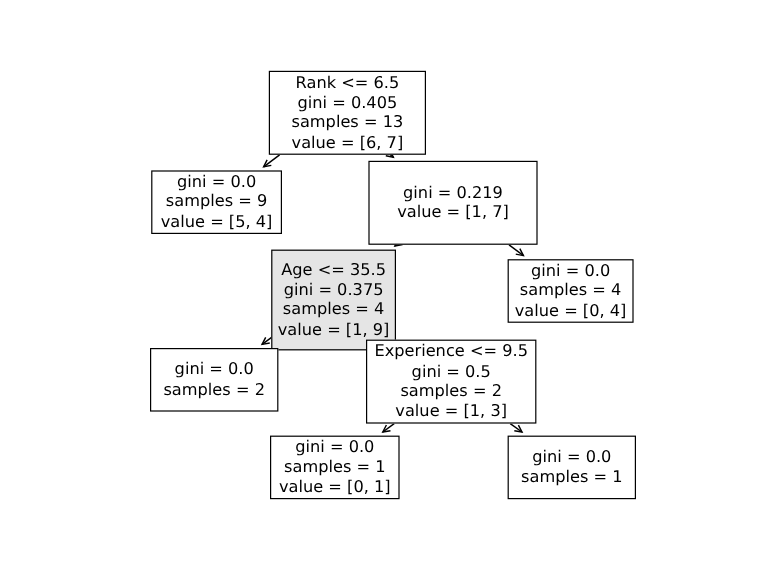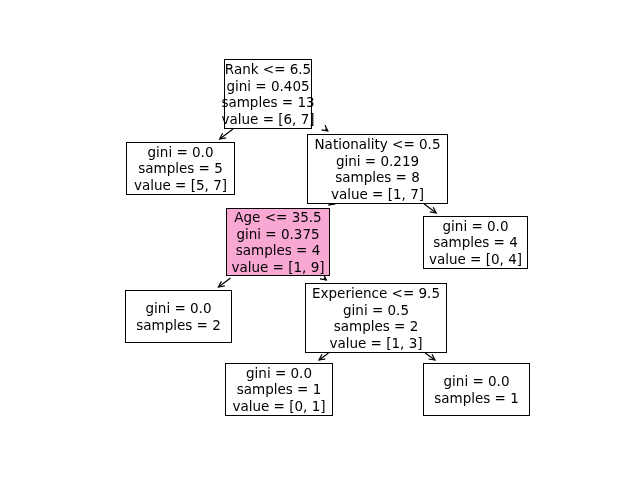--- a/index.html
+++ b/index.html
@@ -64,38 +64,36 @@
       <line x1="230.6" y1="278.0" x2="218.4" y2="287.0" stroke="#000000" stroke-width="1.2"></line>
       <path d="M 224.8 285.9 L 218.4 287.0 L 221.4 281.2" fill="none" stroke="#000000" stroke-width="1.2"></path>
       <line x1="323.7" y1="278.0" x2="326.3" y2="280.0" stroke="#000000" stroke-width="1.2"></line>
       <path d="M 323.5 274.2 L 326.3 280.0 L 320.0 278.8" fill="none" stroke="#000000" stroke-width="1.2"></path>
       <line x1="328.5" y1="353.0" x2="319.0" y2="360.0" stroke="#000000" stroke-width="1.2"></line>
       <path d="M 325.4 358.9 L 319.0 360.0 L 322.0 354.2" fill="none" stroke="#000000" stroke-width="1.2"></path>
       <line x1="425.2" y1="353.0" x2="435.0" y2="360.0" stroke="#000000" stroke-width="1.2"></line>
       <path d="M 432.0 354.3 L 435.0 360.0 L 428.6 359.0" fill="none" stroke="#000000" stroke-width="1.2"></path>
     </svg>
   <div class="nodes-layer" id="nodes-layer">
-      <div class="tree-node" style="left: 224px; top: 59px; width: 88px; height: 70px; border-color: rgb(0, 0, 0); background: rgb(255, 255, 255); color: rgb(0, 0, 0);">
+      <div class="tree-node" style="left: 224px; top: 59px; width: 131px; height: 70px; border-color: rgb(0, 0, 0); background: rgb(255, 255, 255); color: rgb(0, 0, 0);">
         <div class="node-line">Rank &lt;= 6.5</div>
         <div class="node-line">gini = 0.405</div>
         <div class="node-line">samples = 13</div>
         <div class="node-line">value = [6, 7]</div>
       </div>
       <div class="tree-node" style="left: 126px; top: 142px; width: 109px; height: 53px; border-color: rgb(0, 0, 0); background: rgb(255, 255, 255); color: rgb(0, 0, 0);">
         <div class="node-line">gini = 0.0</div>
-        <div class="node-line">samples = 5</div>
-        <div class="node-line">value = [5, 7]</div>
+        <div class="node-line">samples = 9</div>
+        <div class="node-line">value = [5, 4]</div>
       </div>
       <div class="tree-node" style="left: 307px; top: 134px; width: 141px; height: 70px; border-color: rgb(0, 0, 0); background: rgb(255, 255, 255); color: rgb(0, 0, 0);">
-        <div class="node-line">Nationality &lt;= 0.5</div>
         <div class="node-line">gini = 0.219</div>
-        <div class="node-line">samples = 8</div>
         <div class="node-line">value = [1, 7]</div>
       </div>
-      <div class="tree-node" style="left: 226px; top: 208px; width: 104px; height: 68px; border-color: rgb(0, 0, 0); background: #f9a8d4; color: rgb(0, 0, 0);">
+      <div class="tree-node" style="left: 226px; top: 208px; width: 104px; height: 84px; border-color: rgb(0, 0, 0); background: #e5e5e5; color: rgb(0, 0, 0);">
         <div class="node-line">Age &lt;= 35.5</div>
         <div class="node-line">gini = 0.375</div>
         <div class="node-line">samples = 4</div>
         <div class="node-line">value = [1, 9]</div>
       </div>
       <div class="tree-node" style="left: 423px; top: 216px; width: 105px; height: 53px; border-color: rgb(0, 0, 0); background: rgb(255, 255, 255); color: rgb(0, 0, 0);">
         <div class="node-line">gini = 0.0</div>
         <div class="node-line">samples = 4</div>
         <div class="node-line">value = [0, 4]</div>
       </div>

